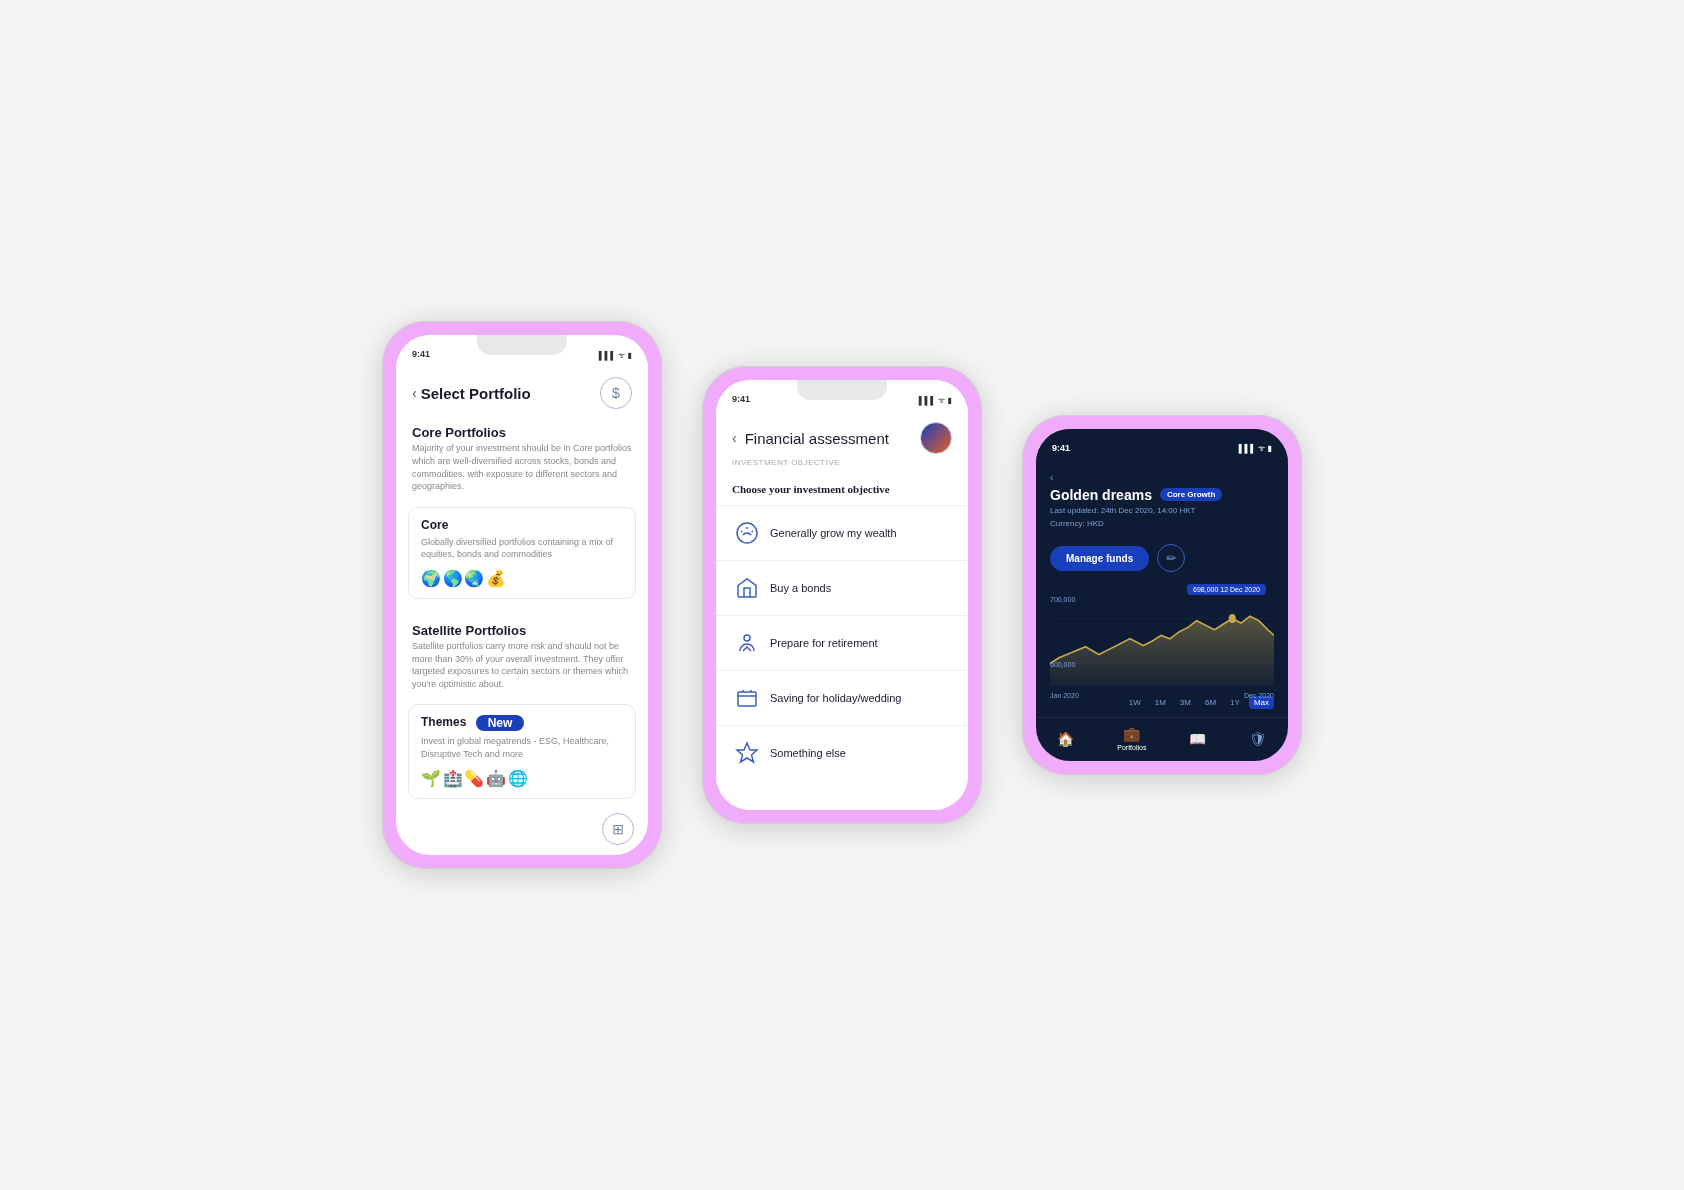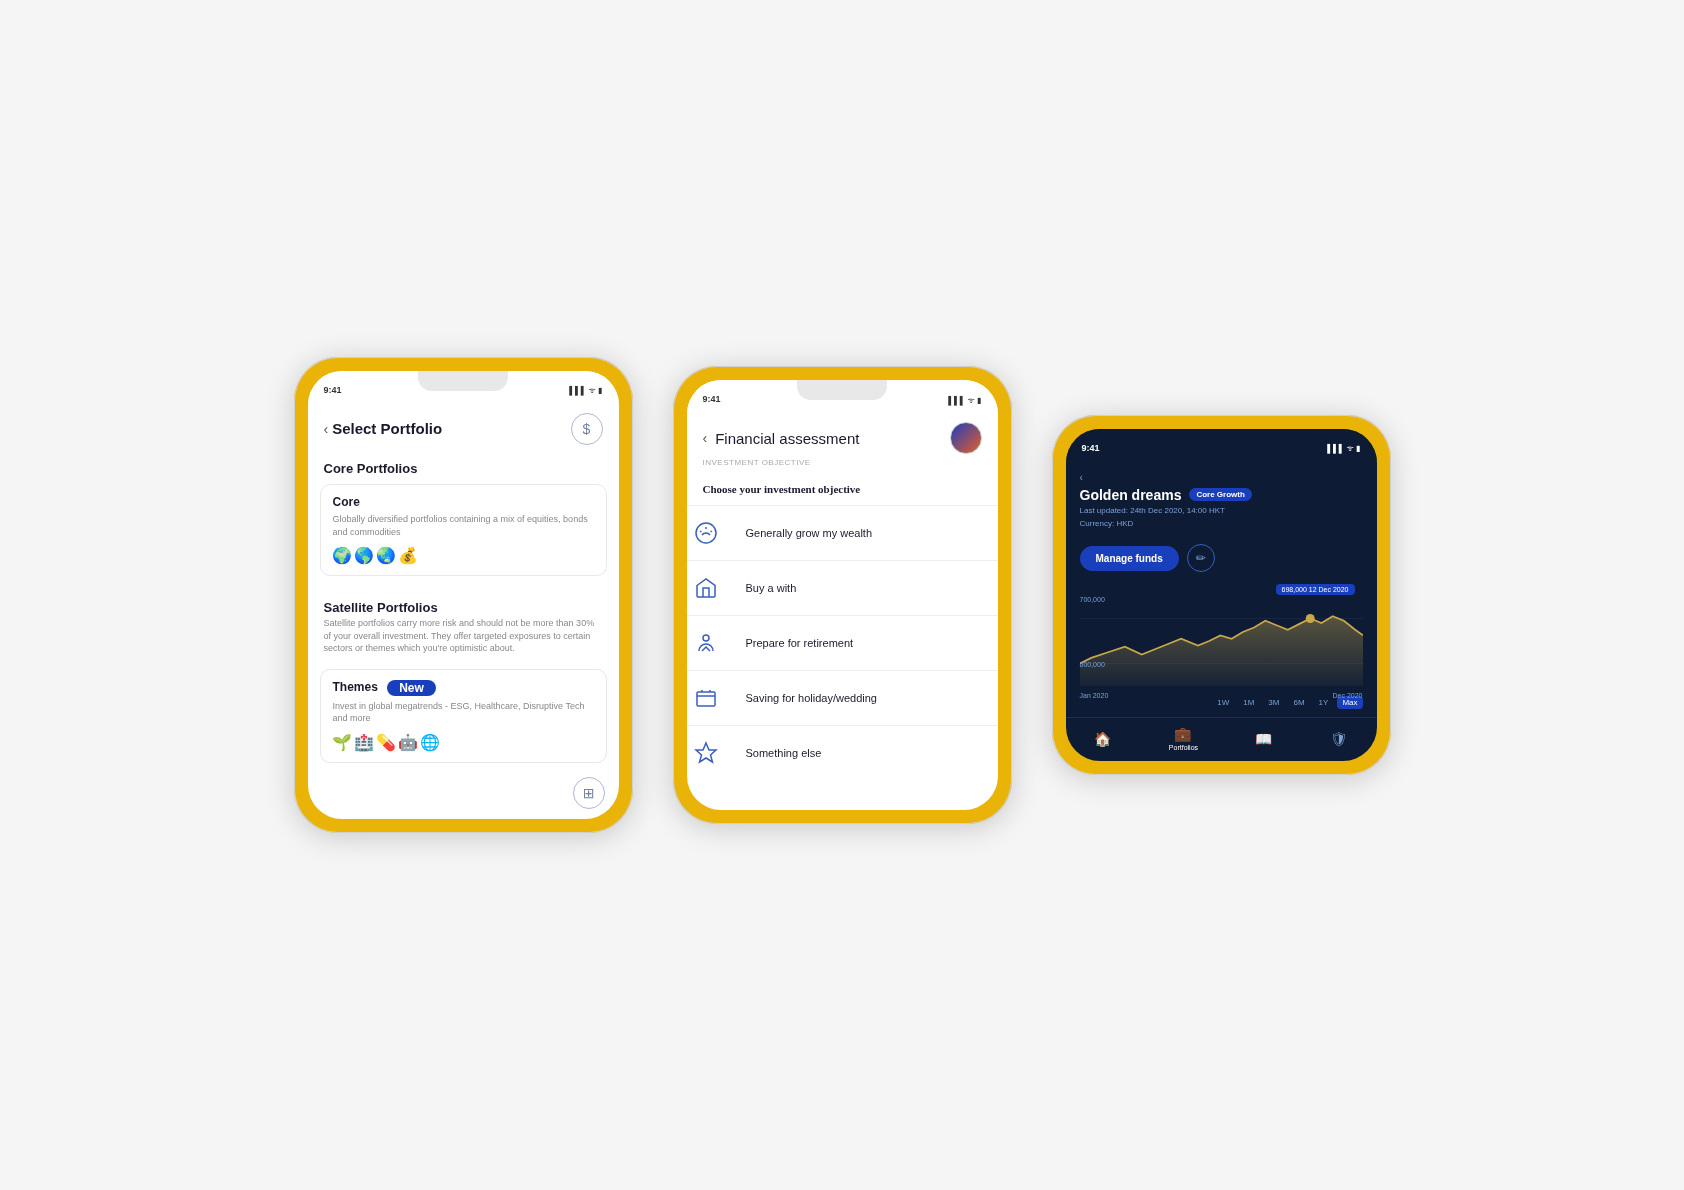--- a/index.html
+++ b/index.html
@@ -13,23 +13,23 @@
     }
     .scene {
       display: flex;
       gap: 40px;
       align-items: center;
       padding: 60px;
     }
 
     
     .phone {
-      width: 339px;
+      width: 280px;
       border-radius: 44px;
-      background: #eab308;
+      background: #f0abfc;
       box-shadow: 0 4px 30px rgba(0,0,0,0.18), inset 0 0 0 1px #d0d0d0;
       padding: 14px;
       position: relative;
     }
     .phone-inner {
       border-radius: 34px;
       overflow: hidden;
       background: #fff;
       position: relative;
     }
@@ -120,22 +120,22 @@
       width: 32px; height: 32px; border-radius: 50%;
       background: linear-gradient(135deg, #1a3fbd, #e85d2a);
       border: 1.5px solid #ccc;
     }
     .objective-title {
       font-size: 11px; font-weight: 600; color: #1a1a2e;
       padding: 8px 16px 10px;
       font-family: Liberation Serif, serif;
     }
     .objective-item {
-      display: flex; align-items: center; gap: 25px;
-      padding: 12px 4px;
+      display: flex; align-items: center; gap: 8px;
+      padding: 12px 16px;
       border-top: 1px solid #eee;
     }
     .obj-icon {
       width: 30px; height: 30px; display: flex; align-items: center; justify-content: center;
       color: #3a5fbd; font-size: 18px; flex-shrink: 0;
     }
     .obj-label { font-size: 11px; color: #1a1a2e; }
 
     
     .phone3-screen { padding: 0; background: #0d1b35; color: #fff; }
@@ -250,20 +250,21 @@
       <div class="phone1-header">
         <div class="back-btn">
           <span class="back-arrow">‹</span>
           <span class="page-title">Select Portfolio</span>
         </div>
         <div class="icon-circle">$</div>
       </div>
 
       <div>
         <div class="section-label">Core Portfolios</div>
+        <div class="section-desc">Majority of your investment should be in Core portfolios which are well-diversified across stocks, bonds and commodities, with exposure to different sectors and geographies.</div>
         <div class="portfolio-card">
           <div class="portfolio-card-title">Core</div>
           <div class="portfolio-card-desc">Globally diversified portfolios containing a mix of equities, bonds and commodities</div>
           <div class="emoji-row">
             <span class="emoji">🌍</span>
             <span class="emoji">🌎</span>
             <span class="emoji">🌏</span>
             <span class="emoji">💰</span>
           </div>
         </div>
@@ -329,21 +330,21 @@
           <span class="obj-label">Generally grow my wealth</span>
         </div>
 
         <div class="objective-item">
           <div class="obj-icon">
             <svg width="24" height="24" viewBox="0 0 24 24" fill="none" stroke="#3a5fbd" stroke-width="1.5">
               <path d="M3 9.5L12 3l9 6.5V20a1 1 0 01-1 1H4a1 1 0 01-1-1V9.5z"></path>
               <path d="M9 21V12h6v9"></path>
             </svg>
           </div>
-          <span class="obj-label">Buy a with</span>
+          <span class="obj-label">Buy a bonds</span>
         </div>
 
         <div class="objective-item">
           <div class="obj-icon">
             <svg width="24" height="24" viewBox="0 0 24 24" fill="none" stroke="#3a5fbd" stroke-width="1.5">
               <circle cx="12" cy="7" r="3"></circle>
               <path d="M5 20c0-4 3-7 7-7s7 3 7 7"></path>
               <path d="M8 20l4-4 4 4"></path>
             </svg>
           </div>

